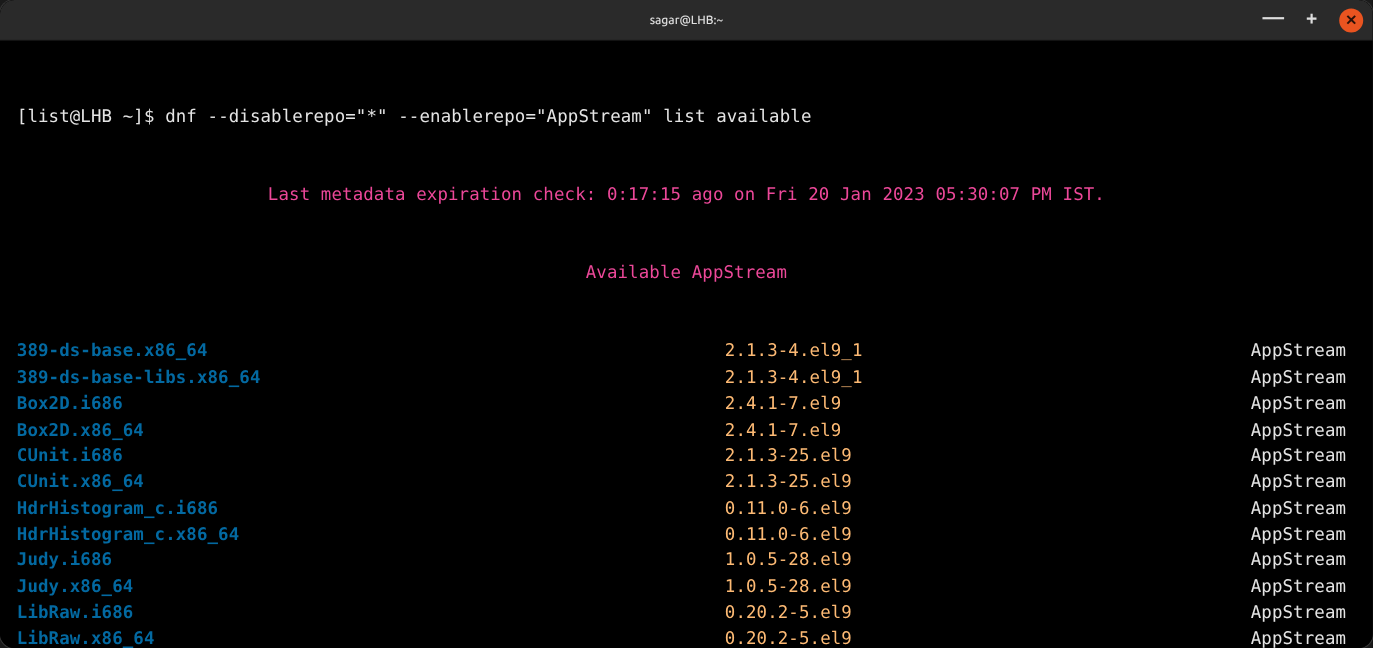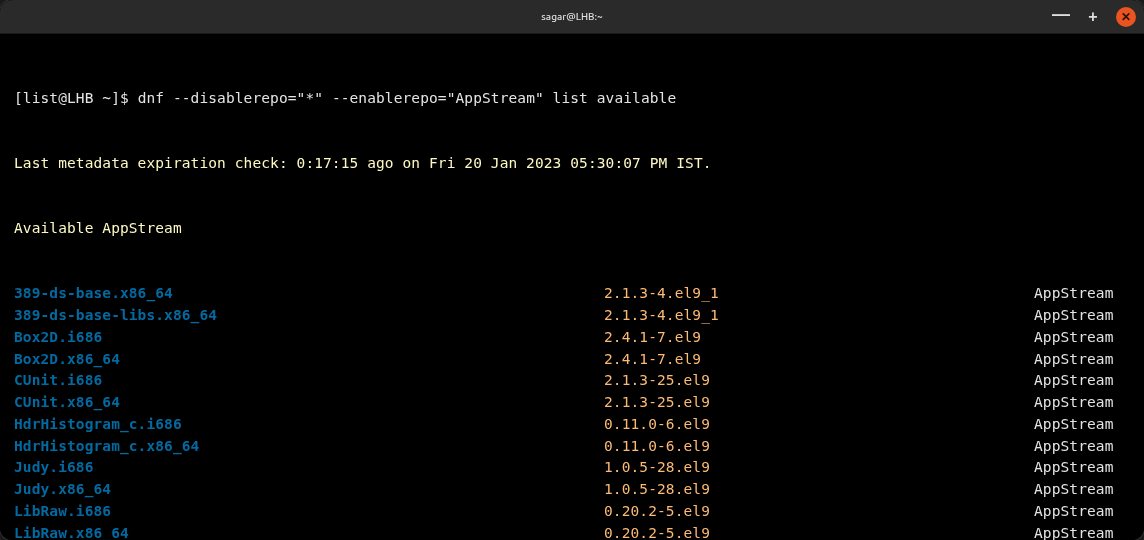--- a/index.html
+++ b/index.html
@@ -71,36 +71,36 @@
       padding: 10px 14px 0 14px;
       background: #000;
       color: #e4e4e4;
       line-height: 1.5;
       white-space: pre;
       letter-spacing: 0.1px;
       height: 506px;
       overflow: hidden;
     }
     .prompt-line { color: #e4e4e4; }
-    .meta-line { color: #fef9c3; }
+    .meta-line { color: #ec4899; text-align: center; }
     .row { display: flex; }
     .pkg {
       color: #0369a1;
       font-weight: bold;
       width: 590px;
       flex-shrink: 0;
     }
     .ver {
       color: #fdba74;
       width: 430px;
       flex-shrink: 0;
     }
     .repo {
       color: #e4e4e4;
-      text-align: left;
+      text-align: center;
       flex: 1;
     }
   </style>
 </head>
 <body>
 
 <div class="window">
   <div class="titlebar">
     <span class="title">sagar@LHB:~</span>
     <div class="window-controls">

